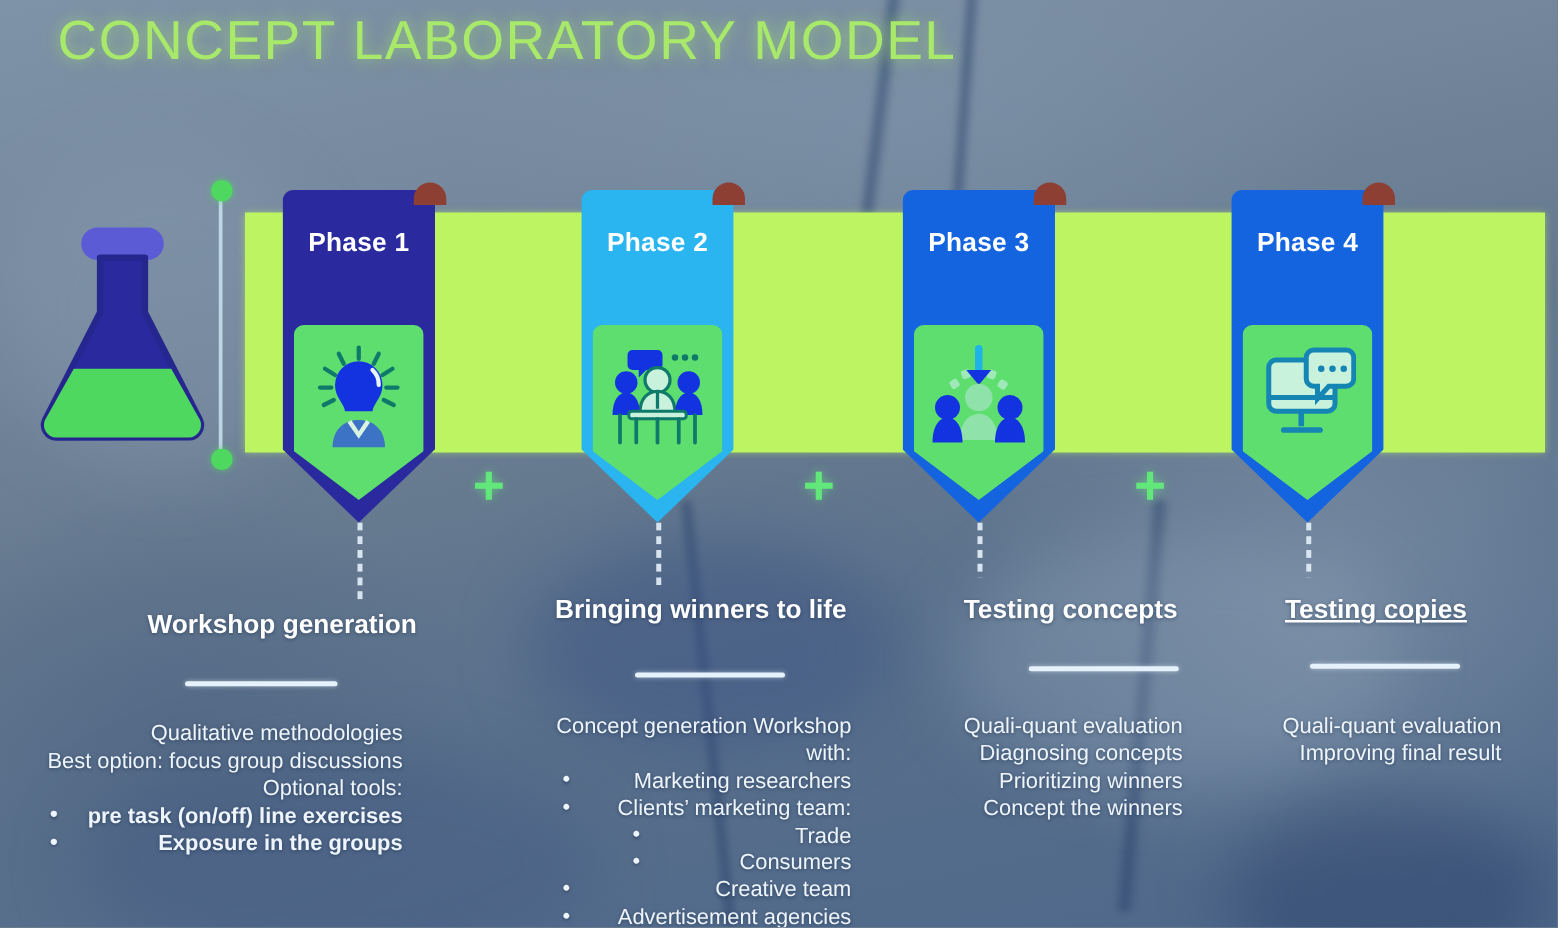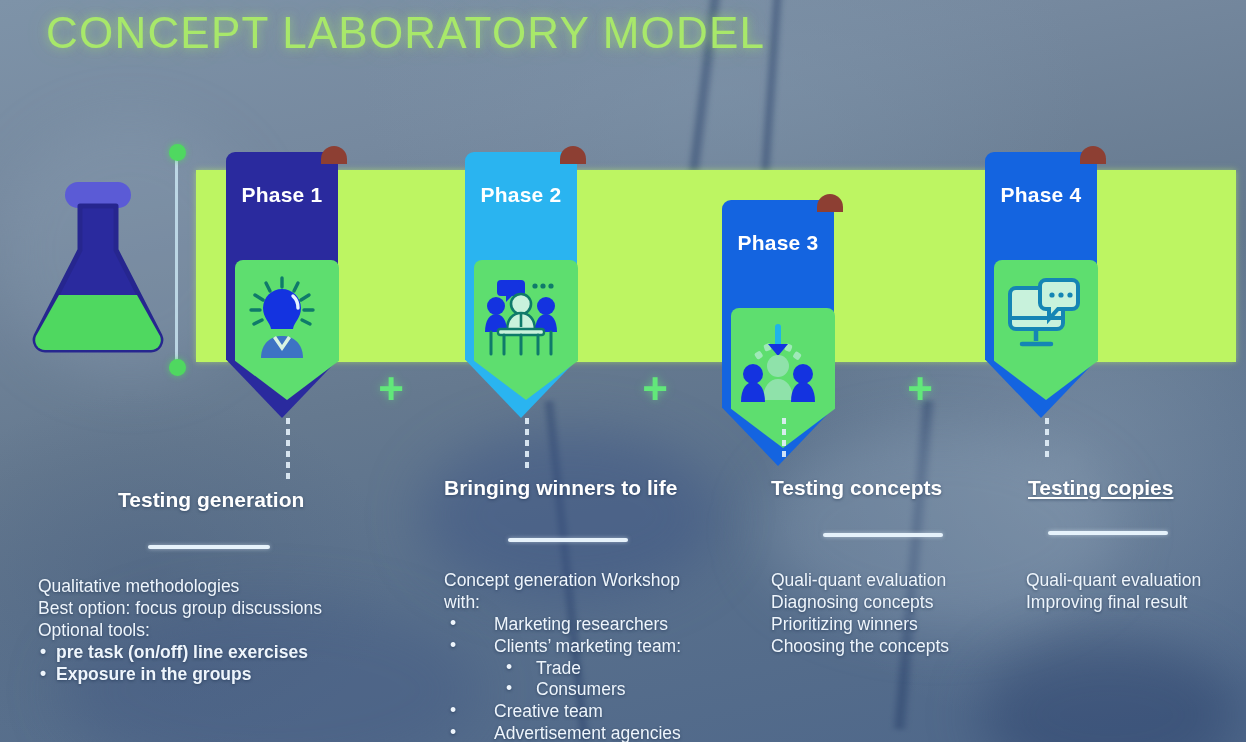--- a/index.html
+++ b/index.html
@@ -93,21 +93,21 @@
     background: #4fd860;
     box-shadow: 0 0 6px rgba(79,216,96,0.7);
   }
   #tickline .dot.top { top: 0; }
   #tickline .dot.bot { top: 215px; }
 
   
   .pin {
     position: absolute;
     top: 152px;
-    width: 112px;
+    width: 122px;
     height: 266px;
   }
   .pin-body {
     position: absolute;
     inset: 0;
     border-radius: 9px 9px 0 0;
     clip-path: polygon(0 0, 100% 0, 100% 78%, 50% 100%, 0 78%);
   }
   .pin-inner {
     position: absolute;
@@ -188,20 +188,21 @@
     box-shadow: 0 0 4px rgba(230,242,251,0.5);
   }
 
   
   .col {
     position: absolute;
     color: #eef5fc;
     font-size: 17.5px;
     line-height: 1.25;
     text-shadow: 0 1px 3px rgba(20,40,70,0.55);
+    text-align: right;
   }
   .col .line { white-space: nowrap; }
   .col .b1 { padding-left: 18px; position: relative; white-space: nowrap; font-weight: bold; }
   .col .b1::before {
     content: "•";
     position: absolute;
     left: 2px;
     top: -1px;
   }
   .col .b1w { padding-left: 50px; position: relative; white-space: nowrap; }
@@ -272,21 +273,21 @@
         </g>
         <path d="M39 15 a19 19 0 0 1 19 19 c0 10 -7 14 -8 21 h-22 c-1 -7 -8 -11 -8 -21 a19 19 0 0 1 19 -19 Z" fill="#1433e0"></path>
         <path d="M50 22 a16 16 0 0 1 5 12" fill="none" stroke="#e8f5ff" stroke-width="3.4" stroke-linecap="round"></path>
         <path d="M18 84 c0 -14 9 -22 21 -22 c12 0 21 8 21 22 Z" fill="#3d73c4"></path>
         <path d="M33 62 l6 9 l6 -9 l3 2 l-9 13 l-9 -13 Z" fill="#d9f3e2"></path>
       </svg>
     </div>
   </div>
   <div class="plus" style="left:374px;">+</div>
   <div class="dropper" style="left:286px; top:418px; height:62px;"></div>
-  <div class="caption" style="left:118px; top:488px;">Testing generation</div>
+  <div class="caption" style="left:118px; top:488px;">Workshop generation</div>
   <div class="rule" style="left:148px; top:545px; width:122px;"></div>
   <div class="col" style="left:38px; top:576px;">
     <div class="line">Qualitative methodologies</div>
     <div class="line">Best option: focus group discussions</div>
     <div class="line">Optional tools:</div>
     <div class="b1">pre task (on/off) line exercises</div>
     <div class="b1">Exposure in the groups</div>
   </div>
 
   <div class="pin" style="left:465px;">
@@ -328,21 +329,21 @@
     <div class="line">Concept generation Workshop</div>
     <div class="line">with:</div>
     <div class="b1w">Marketing researchers</div>
     <div class="b1w">Clients’ marketing team:</div>
     <div class="b2">Trade</div>
     <div class="b2">Consumers</div>
     <div class="b1w">Creative team</div>
     <div class="b1w">Advertisement agencies</div>
   </div>
 
-  <div class="pin" style="left:722px;margin-top:48px;">
+  <div class="pin" style="left:722px;">
     <div class="pin-body" style="background:#1464e0;"></div>
     <div class="pin-redcap"></div>
     <div class="pin-inner"></div>
     <div class="pin-label">Phase 3</div>
     <div class="pin-icon">
       <svg viewBox="0 0 78 84" width="78" height="84">
         <g fill="#9fe9b8">
           <rect x="16" y="30" width="7" height="7" rx="2" transform="rotate(-34 19 33)"></rect>
           <rect x="25" y="22" width="7" height="7" rx="2" transform="rotate(-20 28 25)"></rect>
           <rect x="46" y="22" width="7" height="7" rx="2" transform="rotate(20 49 25)"></rect>
@@ -360,21 +361,21 @@
     </div>
   </div>
   <div class="plus" style="left:903px;">+</div>
   <div class="dropper" style="left:782px; top:418px; height:44px;"></div>
   <div class="caption" style="left:771px; top:476px;">Testing concepts</div>
   <div class="rule" style="left:823px; top:533px; width:120px;"></div>
   <div class="col" style="left:771px; top:570px;">
     <div class="line">Quali-quant evaluation</div>
     <div class="line">Diagnosing concepts</div>
     <div class="line">Prioritizing winners</div>
-    <div class="line">Choosing the concepts</div>
+    <div class="line">Concept the winners</div>
   </div>
 
   <div class="pin" style="left:985px;">
     <div class="pin-body" style="background:#1464e0;"></div>
     <div class="pin-redcap"></div>
     <div class="pin-inner"></div>
     <div class="pin-label">Phase 4</div>
     <div class="pin-icon">
       <svg viewBox="0 0 78 84" width="78" height="84">
         <rect x="8" y="14" width="53" height="41" rx="6" fill="#c8f2dc" stroke="#1585b4" stroke-width="4"></rect>

